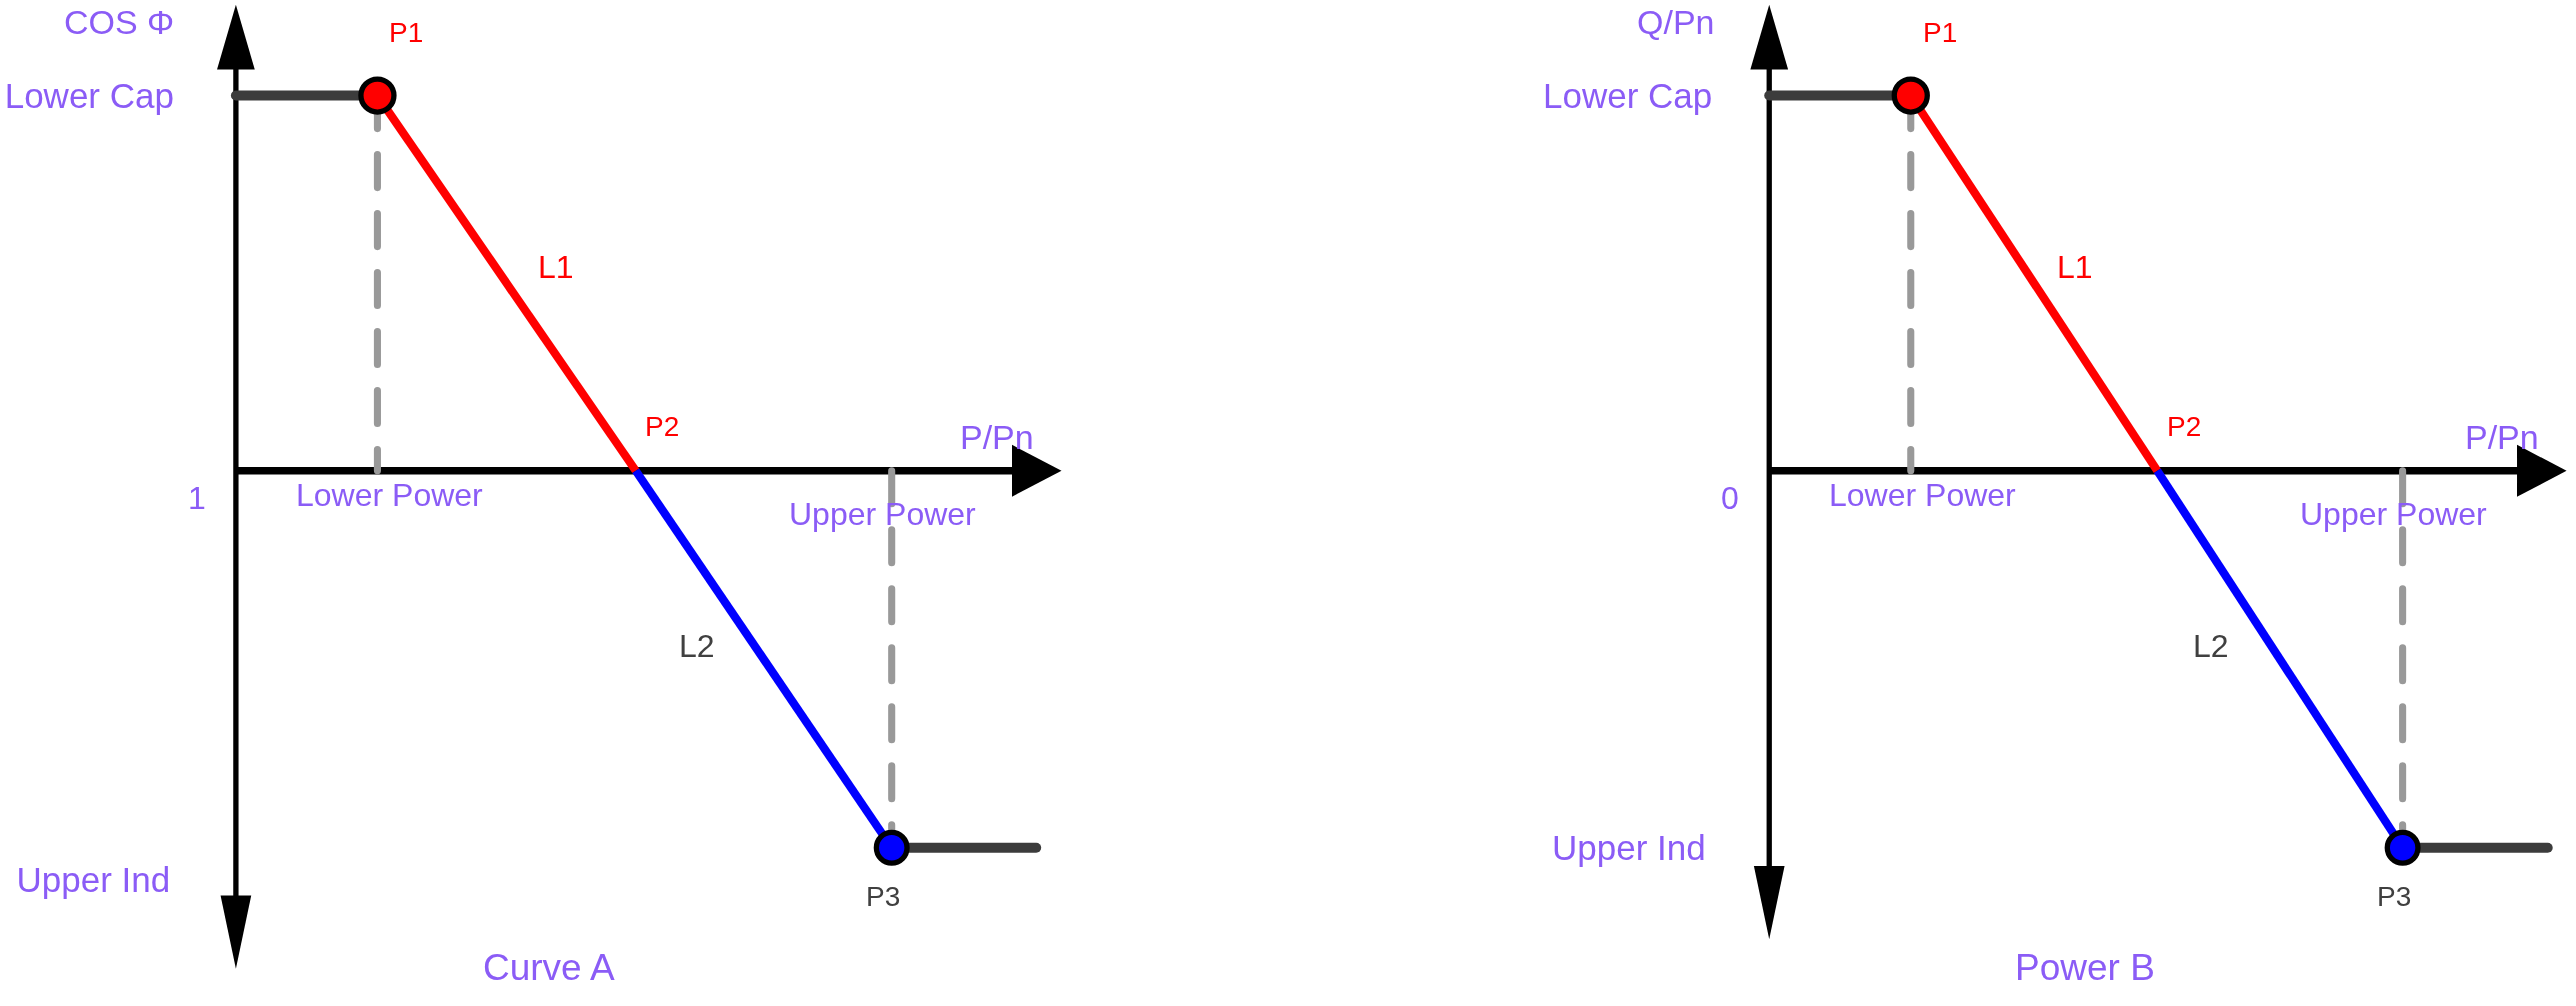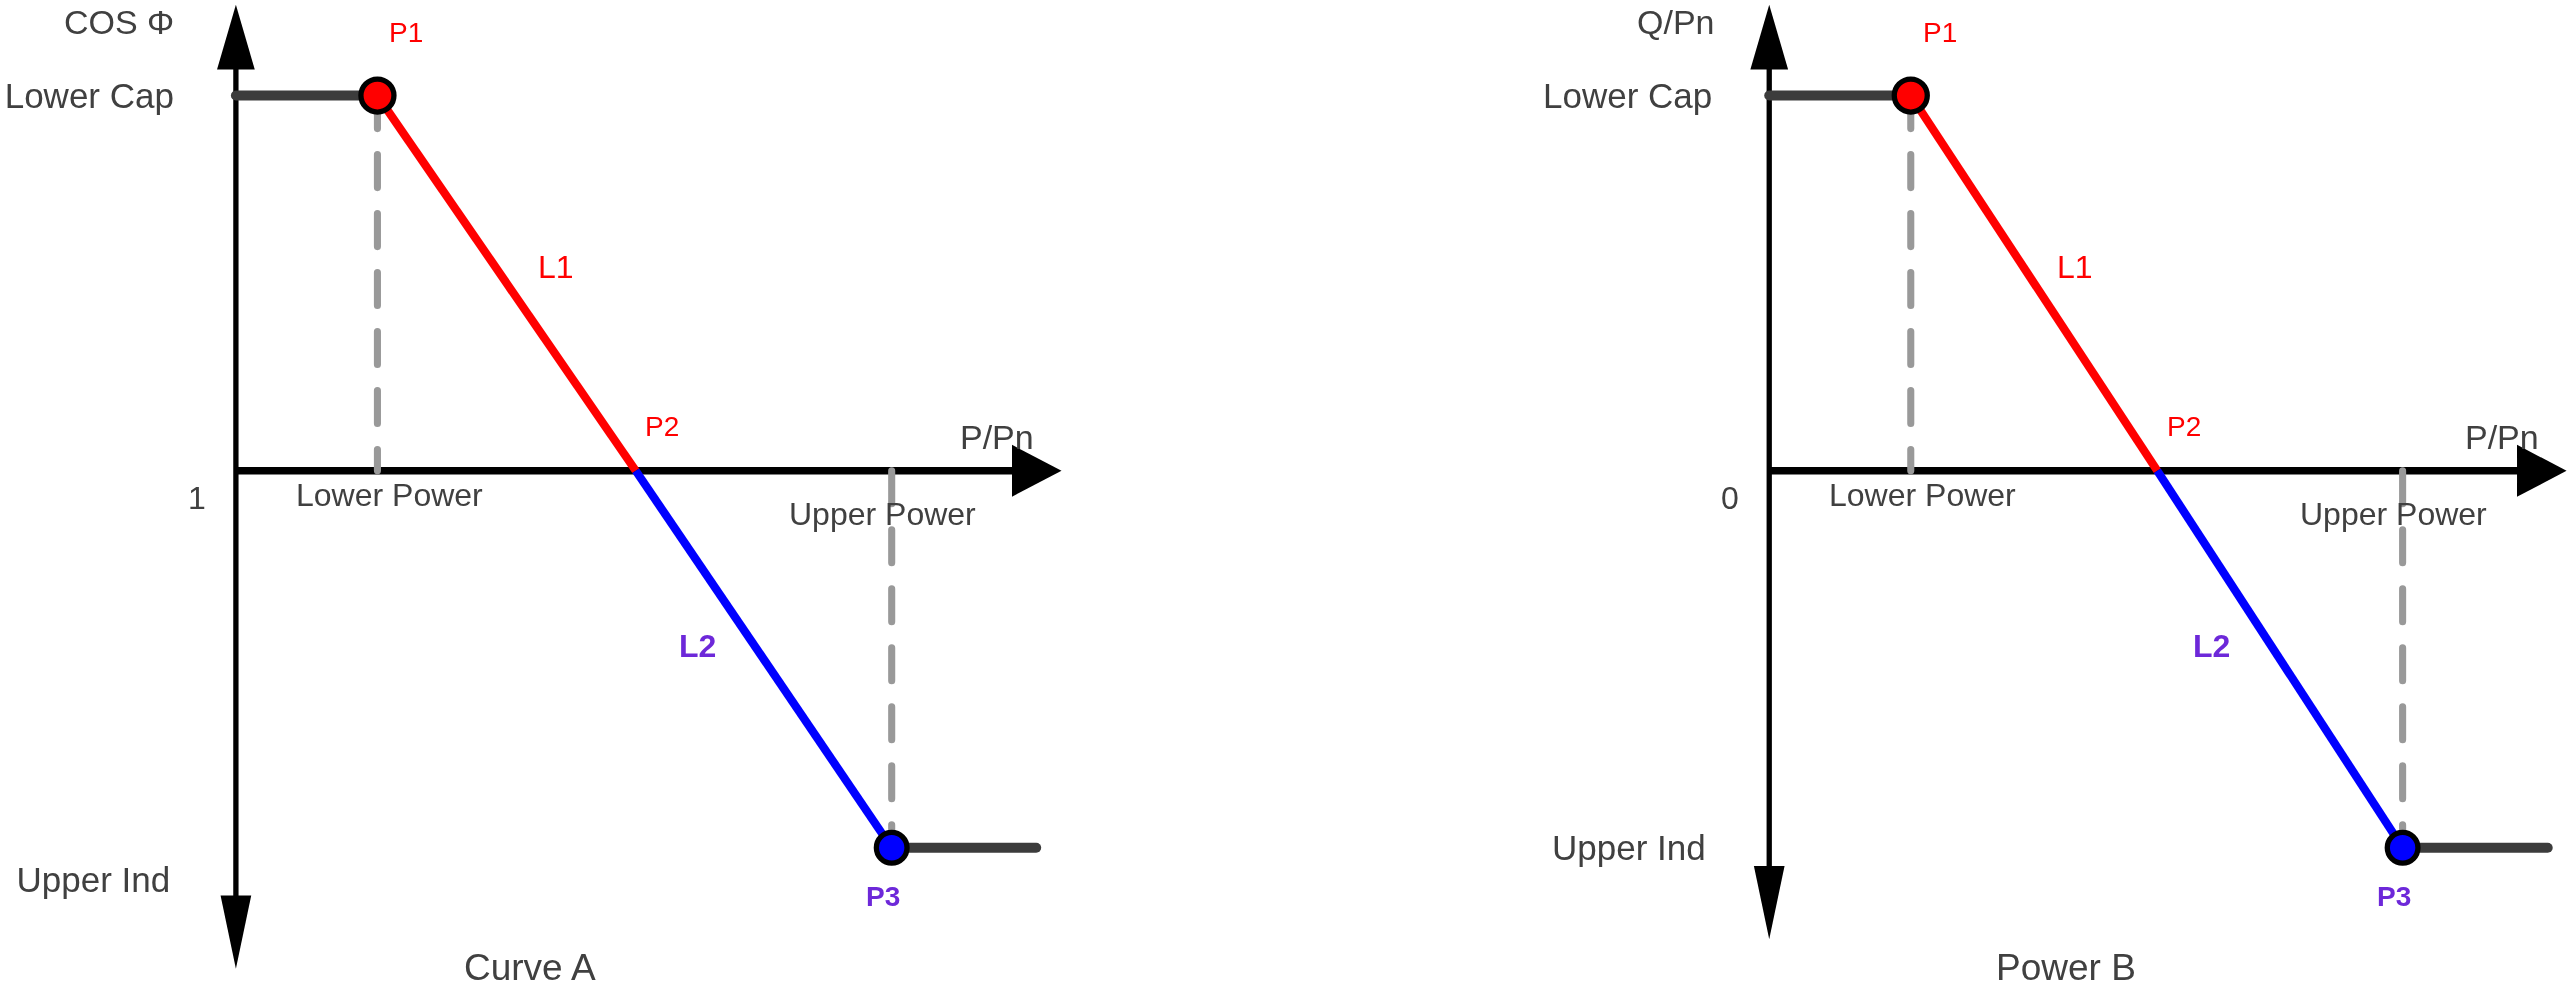--- a/index.html
+++ b/index.html
@@ -34,32 +34,32 @@
     left: 0;
     width: 100%;
     height: 100%;
     overflow: visible;
   }
 
   .lbl {
     position: absolute;
     white-space: nowrap;
     font-family: "Liberation Sans", sans-serif;
-    color: #404040;
+    color: #8b5cf6;
     line-height: 1;
   }
   .lbl-axis-title { font-size: 34px; }
   .lbl-side       { font-size: 35px; }
   .lbl-tick       { font-size: 32px; }
   .lbl-power      { font-size: 32px; }
-  .lbl-caption    { font-size: 37px; }
+  .lbl-caption    { font-size: 37px; margin-left: 19px; }
   .lbl-pt         { font-size: 28px; }
   .lbl-seg        { font-size: 32px; }
   .red  { color: #ff0000; }
-  .blue { color: #6d28d9; font-weight: bold; }
+  .blue { color: #404040; }
 </style>
 </head>
 <body>
 
 <div class="canvas">
 
   <div class="chart" id="chart-a">
 
     <svg viewBox="0 0 2184 1707" preserveAspectRatio="none">
 

